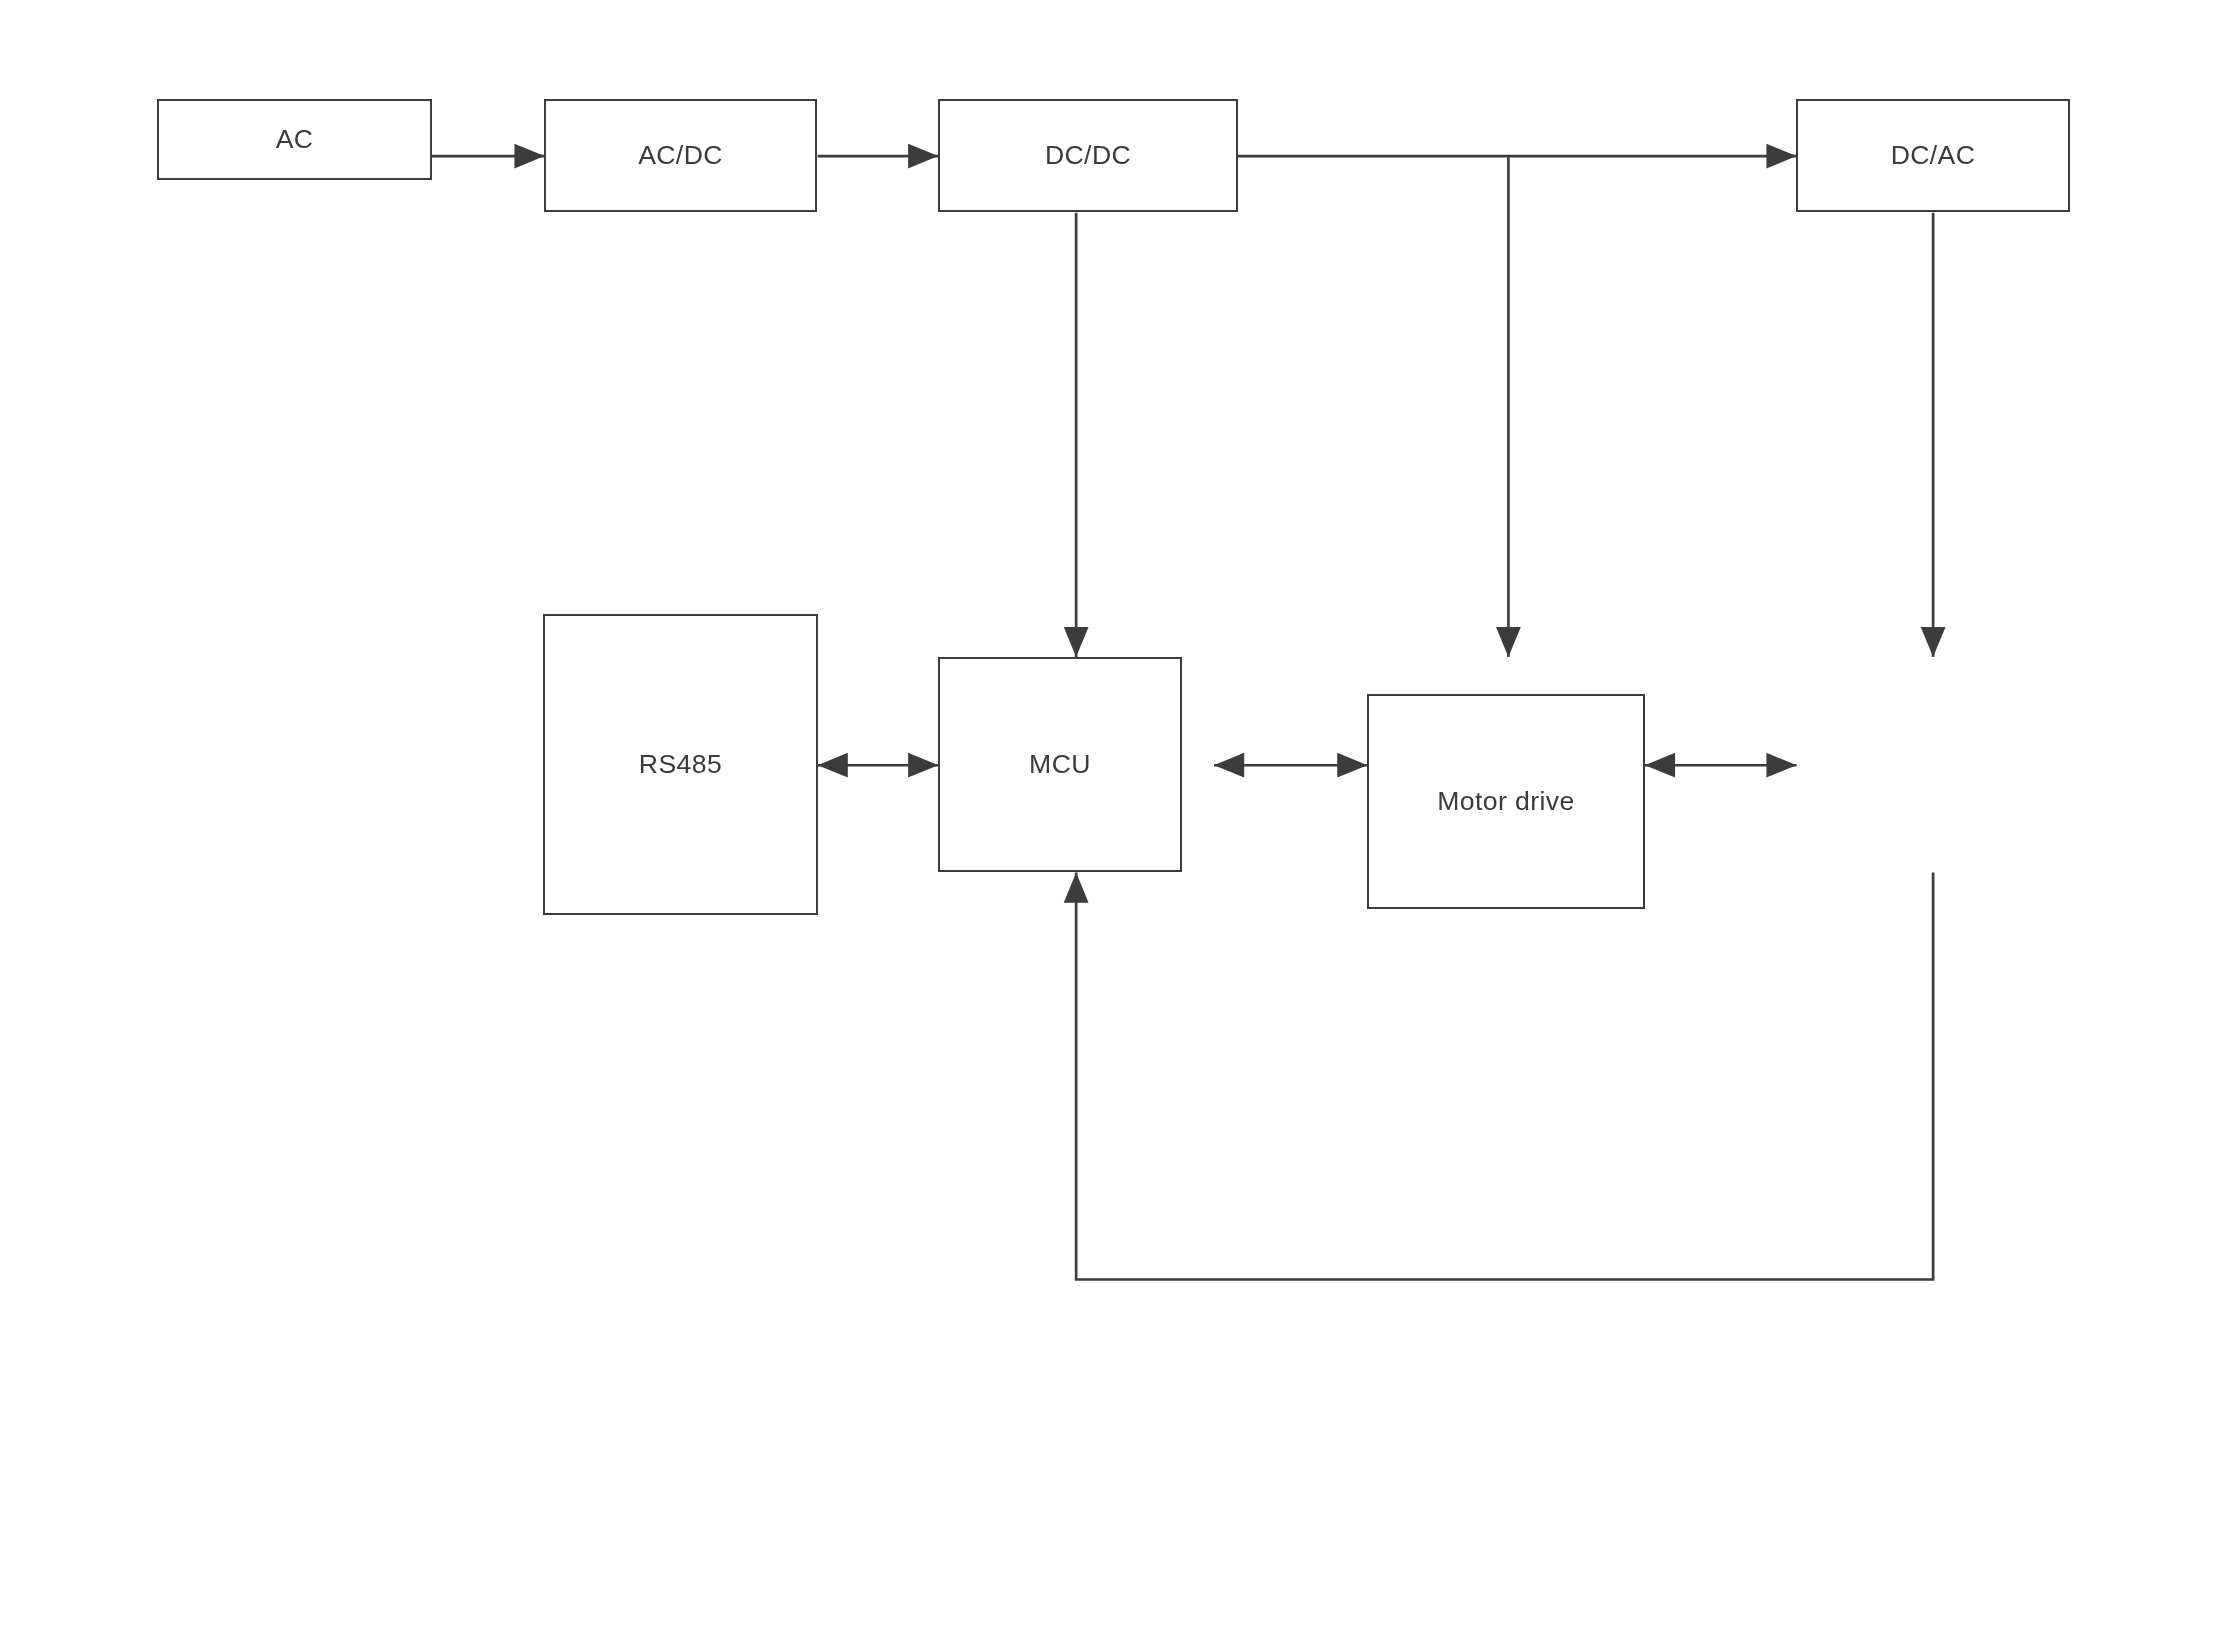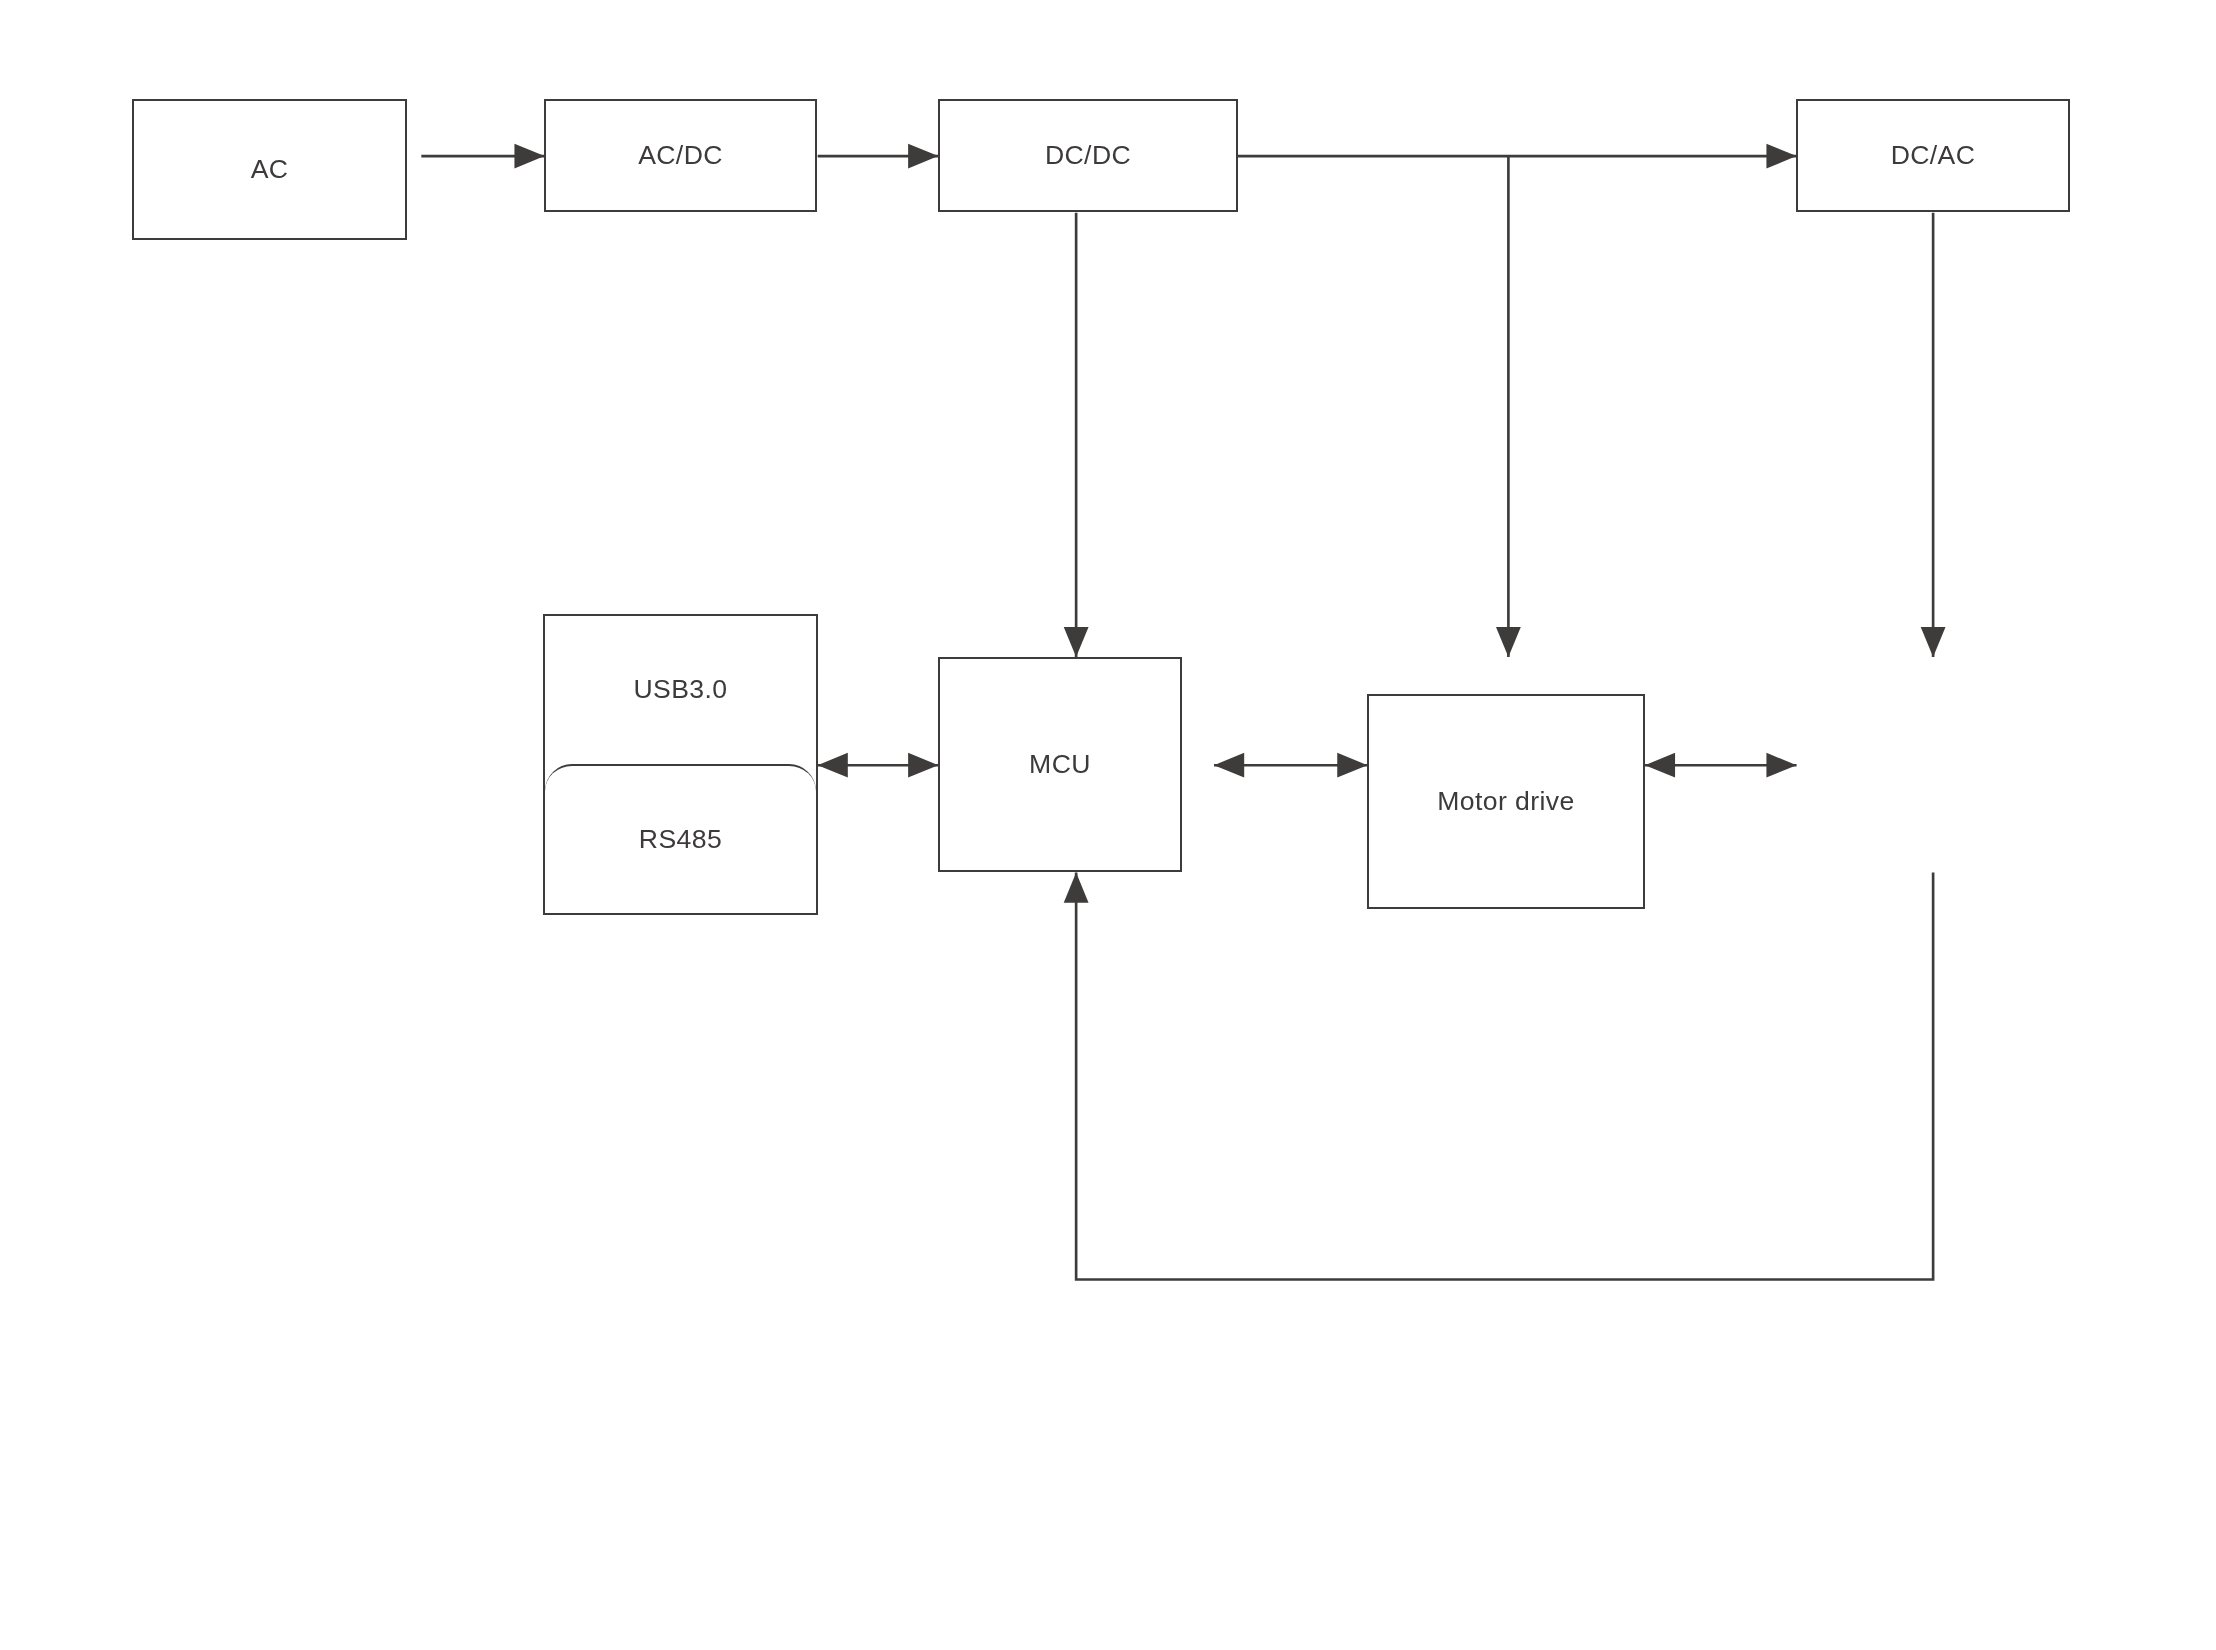--- a/index.html
+++ b/index.html
@@ -76,40 +76,37 @@
     <path class="wire" d="M1701,176 V741" marker-end="url(#arrowhead)"></path>
     <path class="wire" d="M2180,240 V741" marker-end="url(#arrowhead)"></path>
 
     <path class="wire" d="M922,863 H1058" marker-start="url(#arrowhead)" marker-end="url(#arrowhead)"></path>
     <path class="wire" d="M1369,863 H1542" marker-start="url(#arrowhead)" marker-end="url(#arrowhead)"></path>
     <path class="wire" d="M1855,863 H2026" marker-start="url(#arrowhead)" marker-end="url(#arrowhead)"></path>
 
     <path class="wire" d="M2180,984 L2180,1443 L1213.5,1443 L1213.5,984" marker-end="url(#arrowhead)"></path>
   </svg>
 
-  <div class="node" style="left:132px;top:99px;width:275px;height:141px">
+  <div class="node" style="left:157px;top:99px;width:275px;height:81px">
     <span>AC</span>
   </div>
 
   <div class="node" style="left:544px;top:99px;width:273px;height:113px">
     <span>AC/DC</span>
   </div>
 
   <div class="node" style="left:938px;top:99px;width:300px;height:113px">
     <span>DC/DC</span>
   </div>
 
   <div class="node" style="left:1796px;top:99px;width:274px;height:113px">
     <span>DC/AC</span>
   </div>
 
   <div class="panel" style="left:543px;top:614px;width:275px;height:301px">
-    <div class="cell">
-      <span>USB3.0</span>
-    </div>
     <div class="cell">
       <span>RS485</span>
     </div>
   </div>
 
   <div class="node" style="left:938px;top:657px;width:244px;height:215px">
     <span>MCU</span>
   </div>
 
   <div class="node" style="left:1367px;top:694px;width:278px;height:215px">

